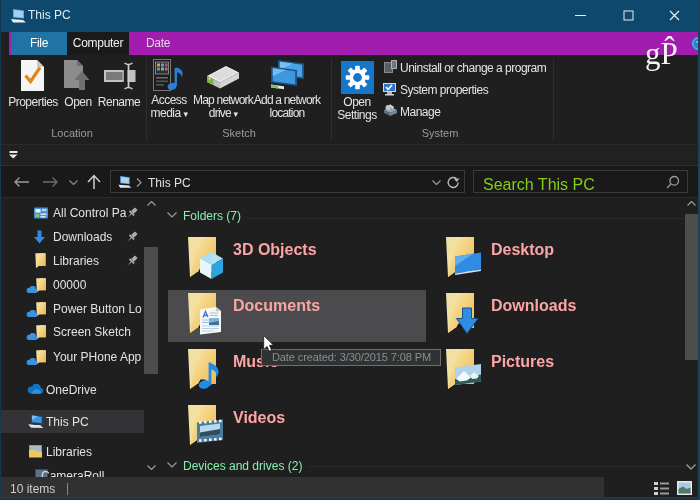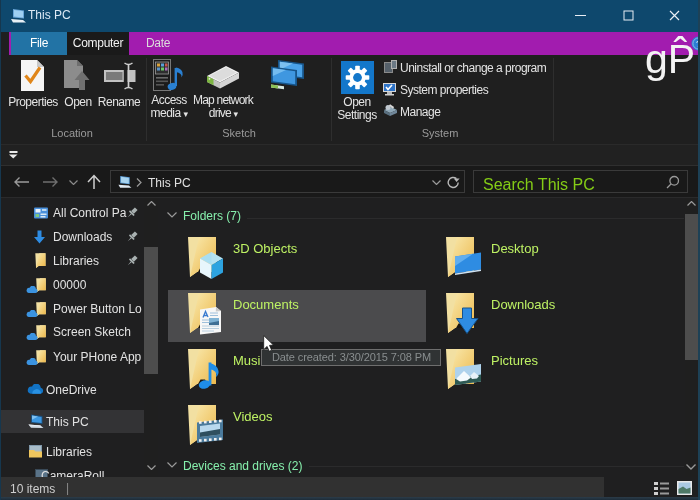--- a/index.html
+++ b/index.html
@@ -17,31 +17,31 @@
   #tab-computer{left:58px;top:0;width:62px;height:23px;background:#1a1a1a;color:#f2f2f2;
             font-size:12px;text-align:center;line-height:23px;}
   #tab-view{left:120px;top:0;width:58px;height:23px;color:#dcdcdc;
             font-size:12px;text-align:center;line-height:23px;}
   
   #ribbon{left:0;top:55px;width:700px;height:89px;background:#1f1f1f;border-bottom:1px solid #2a2a2a;}
   .rsep{top:3px;width:1px;height:83px;background:#2e2e2e;}
   .rlabel{top:72px;font-size:11px;color:#9b9b9b;text-align:center;}
   .biglabel{font-size:12px;color:#e4e4e4;text-align:center;line-height:13px;letter-spacing:-0.5px;}
   .rowlabel{font-size:12px;color:#e4e4e4;letter-spacing:-0.5px;}
-  #gplogo{left:645px;top:-19px;font-family:Liberation Sans, sans-serif;font-size:41px;color:#f3f3f3;z-index:3;}
+  #gplogo{left:645px;top:-19px;font-family:Liberation Serif, serif;font-size:31px;color:#f3f3f3;z-index:3;}
   
   #qatrow{left:0;top:145px;width:700px;height:20px;background:#212121;border-bottom:1px solid #2f2f2f;}
   
   #navbar{left:0;top:166px;width:700px;height:31px;background:#191919;}
   .navbox{top:4px;height:23px;background:#191919;border:1px solid #3a3a3a;box-sizing:border-box;}
   
   #content{left:0;top:197px;width:700px;height:280px;background:#1f1f20;border-top:1px solid #2a2a2b;box-sizing:border-box;overflow:hidden;}
   .sideitem{font-size:12px;color:#e2e2e2;white-space:nowrap;}
   #thispc-hl{left:0;top:212px;width:144px;height:23px;background:#333335;}
-  .tiletext{font-size:13px;color:#bef264;}
+  .tiletext{font-size:16px;color:#fca5a5;font-weight:bold;}
   .tile{width:258px;height:52px;}
   .tile.hov{background:#4b4b4d;}
   .ticon{left:17px;top:2px;width:40px;height:44px;}
   .ghead{font-size:12px;color:#86efac;}
   .hline{height:1px;background:#2b2b2c;}
   
   .sbtrack{background:#1f1f1f;}
   .sbthumb{background:#4d4d4d;}
   
   #statusbar{left:0;top:477px;width:604px;height:23px;background:#313131;}
@@ -221,20 +221,21 @@
     <svg class="abs" style="left:269px;top:4px" width="35" height="34" viewBox="0 0 35 34">
       <polygon points="9,1 35,4.5 35,20 9,16.5" fill="#17558a"></polygon>
       <polygon points="10.8,2.8 33.2,5.8 33.2,18.2 10.8,15.2" fill="#4aa2e8"></polygon>
       <polygon points="10.8,2.8 24,4.6 10.8,10.5" fill="#7cc0f0"></polygon>
       <polygon points="2,7.5 28,11 28,27 2,23.5" fill="#17558a"></polygon>
       <polygon points="3.8,9.3 26.2,12.3 26.2,25.2 3.8,22.2" fill="#3f97e0"></polygon>
       <polygon points="3.8,9.3 17,11.1 3.8,17" fill="#74bcf0"></polygon>
       <polygon points="2,25.5 15,27.2 15,30.2 2,28.5" fill="#d8e8e0"></polygon>
       <polygon points="2,25.5 9,26.4 9,29.4 2,28.5" fill="#8cc058"></polygon>
     </svg>
+    <div class="abs biglabel" style="left:243px;top:39px;width:88px;letter-spacing:-0.8px">Add a network<br>location</div>
     <div class="abs rlabel" style="left:189px;width:100px">Sketch</div>
 
     <svg class="abs" style="left:341px;top:6px" width="33" height="33" viewBox="0 0 33 33">
       <rect width="33" height="33" fill="#1377ca"></rect>
       <g transform="translate(16.5,16.5)" fill="#fff">
         <g id="teeth">
           <rect x="-2.3" y="-11.8" width="4.6" height="5.5" rx="0.8"></rect>
           <rect x="-2.3" y="6.3" width="4.6" height="5.5" rx="0.8"></rect>
           <rect x="-11.8" y="-2.3" width="5.5" height="4.6" rx="0.8"></rect>
           <rect x="6.3" y="-2.3" width="5.5" height="4.6" rx="0.8"></rect>

